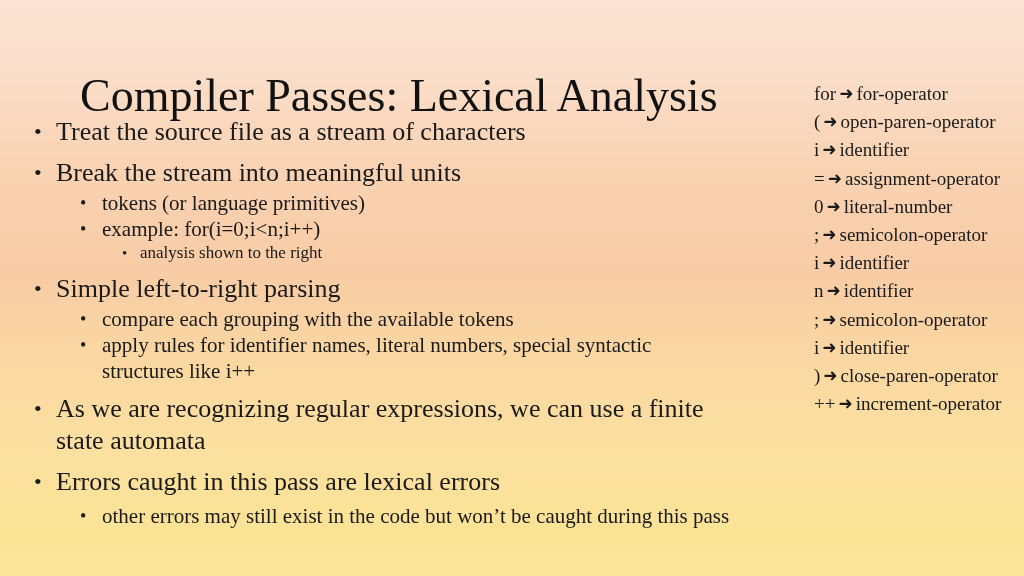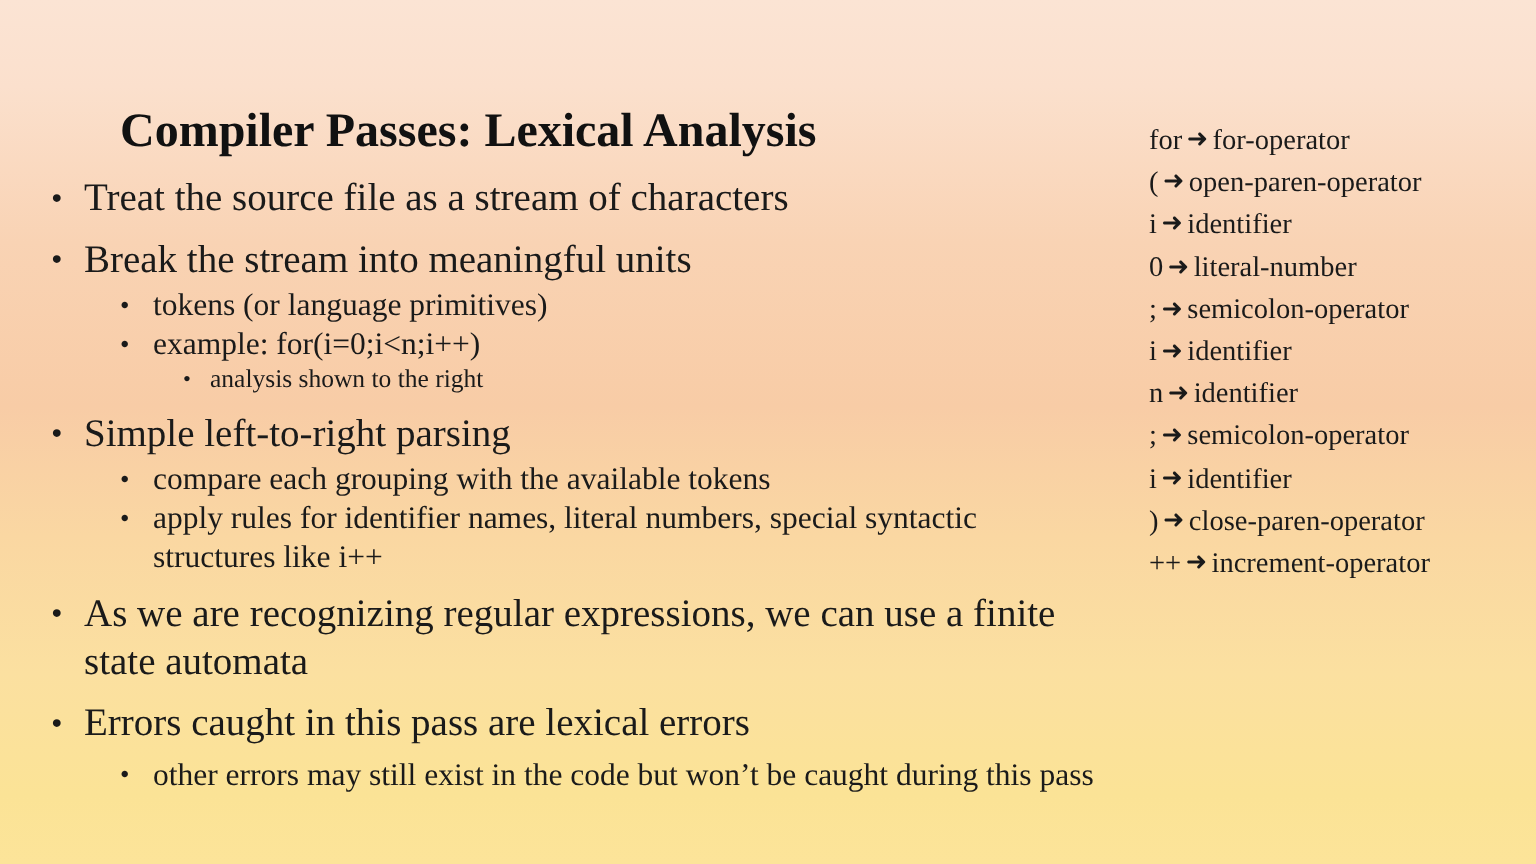--- a/index.html
+++ b/index.html
@@ -30,23 +30,23 @@
         #fce499 100%);
     overflow: hidden;
   }
 
   
   #title {
     position: absolute;
     left: 80px;
     top: 40px;
     width: 680px;
-    font-size: 32px;
+    font-size: 46px;
     line-height: 50px;
-    font-weight: bold;
+    font-weight: normal;
     letter-spacing: 0px;
     white-space: nowrap;
     color: #111111;
   }
 
   
   #body {
     position: absolute;
     left: 34px;
     top: 116px;
@@ -101,20 +101,21 @@
     position: absolute;
     left: 766px;
     top: 80px;
     width: 258px;
     font-size: 19px;
     line-height: 28.2px;
     color: #1a1a1a;
   }
   .tok {
     white-space: nowrap;
+    margin-left: 48px;
   }
   .tok .lhs { }
   .tok .arrow {
     font-family: "DejaVu Sans", sans-serif;
     font-weight: bold;
     font-size: 17px;
     padding: 0 3px 0 3px;
     position: relative;
     top: -1px;
   }
@@ -171,20 +172,21 @@
       <div class="b lvl2 sp-before-sm">
         <span class="bullet">•</span>
         <span class="txt">other errors may still exist in the code but won’t be caught during this pass</span>
       </div>
     </div>
 
   <div id="tokens">
       <div class="tok"><span class="lhs">for</span><span class="arrow">➜</span><span class="rhs">for-operator</span></div>
       <div class="tok"><span class="lhs">(</span><span class="arrow">➜</span><span class="rhs">open-paren-operator</span></div>
       <div class="tok"><span class="lhs">i</span><span class="arrow">➜</span><span class="rhs">identifier</span></div>
+      <div class="tok"><span class="lhs">=</span><span class="arrow">➜</span><span class="rhs">assignment-operator</span></div>
       <div class="tok"><span class="lhs">0</span><span class="arrow">➜</span><span class="rhs">literal-number</span></div>
       <div class="tok"><span class="lhs">;</span><span class="arrow">➜</span><span class="rhs">semicolon-operator</span></div>
       <div class="tok"><span class="lhs">i</span><span class="arrow">➜</span><span class="rhs">identifier</span></div>
       <div class="tok"><span class="lhs">n</span><span class="arrow">➜</span><span class="rhs">identifier</span></div>
       <div class="tok"><span class="lhs">;</span><span class="arrow">➜</span><span class="rhs">semicolon-operator</span></div>
       <div class="tok"><span class="lhs">i</span><span class="arrow">➜</span><span class="rhs">identifier</span></div>
       <div class="tok"><span class="lhs">)</span><span class="arrow">➜</span><span class="rhs">close-paren-operator</span></div>
       <div class="tok"><span class="lhs">++</span><span class="arrow">➜</span><span class="rhs">increment-operator</span></div>
     </div>
 

